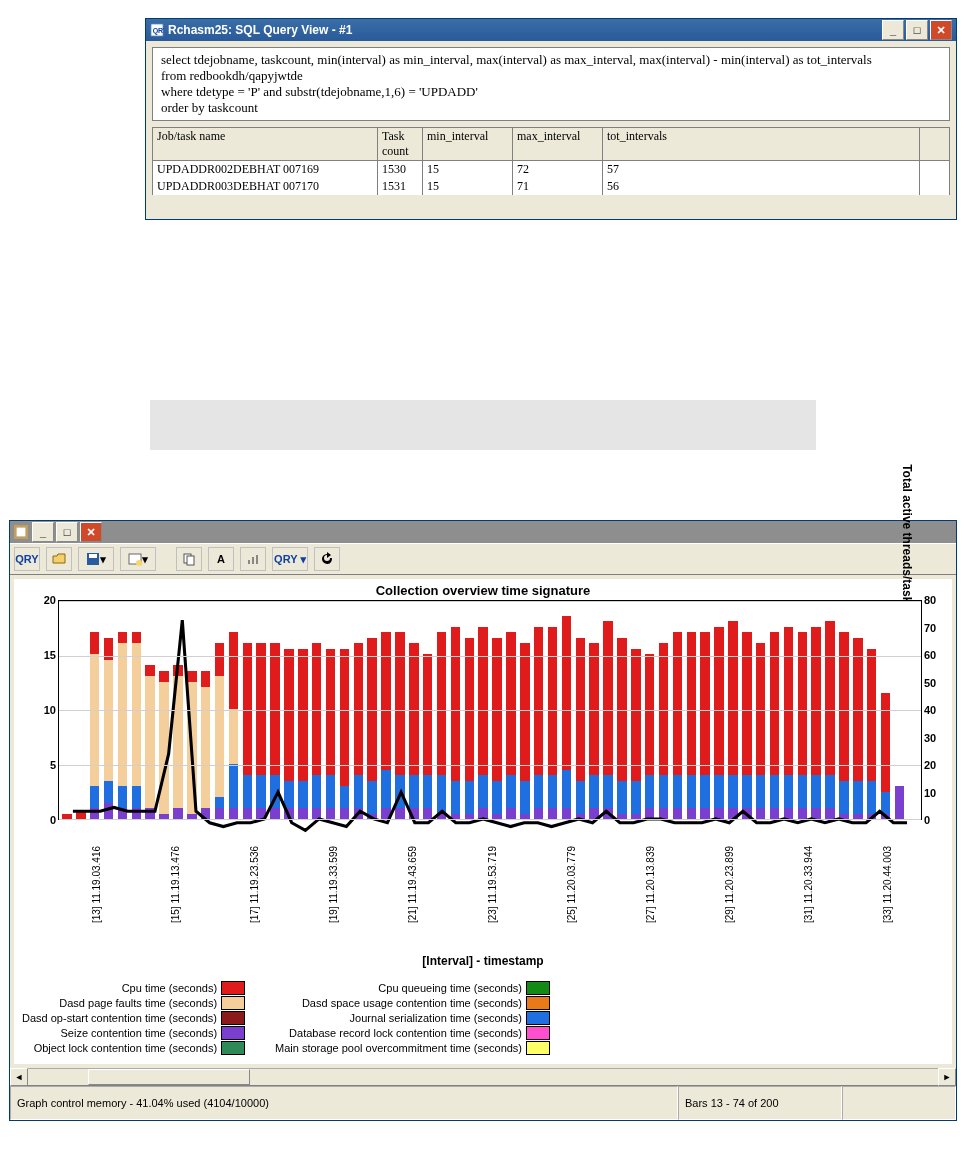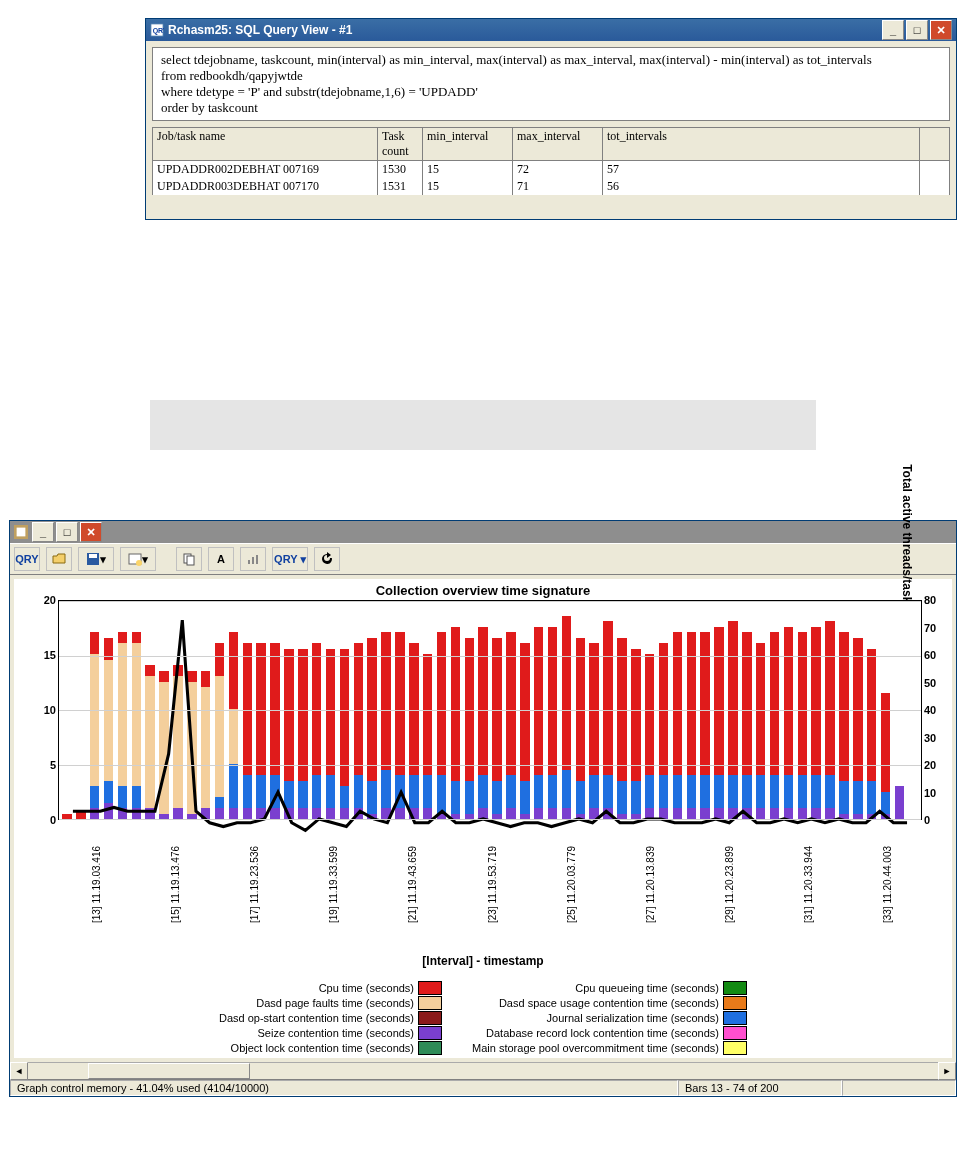--- a/index.html
+++ b/index.html
@@ -45,30 +45,30 @@
   .y2-axis { position:absolute; right:-30px; top:0; bottom:0; width:30px;}
   .y2-axis span{left:2px; right:auto;}
   .y-label, .y2-label { position:absolute; transform:rotate(-90deg); transform-origin:left top; font-size:12px; font-weight:bold;}
   .y-label{ left:12px; top:180px;}
   .y2-label{ transform:rotate(90deg); right:8px; top:10px; transform-origin:right top;}
   .x-ticks{ display:flex; margin:0 26px 0 40px; gap:2px;}
   .x-ticks div{ flex:1; text-align:center;}
   .x-ticks span{ display:inline-block; transform:rotate(-90deg); transform-origin:50% 50%; font-size:10px; white-space:nowrap; position:relative; top:58px;}
   .x-ticks-wrap{ height:130px; overflow:hidden; position:relative;}
   .x-label{ text-align:center; font-weight:bold; font-size:12px; margin-top:4px;}
-  .legend { display:flex; gap:30px; justify-content:center; padding:12px 4px 2px;}
+  .legend { display:flex; gap:30px; padding:12px 4px 8px;}
   .legend-col{ }
   .legend-row{ display:flex; align-items:center; gap:4px; font-size:11px; margin:1px 0; justify-content:flex-end;}
   .legend-right .legend-row{justify-content:flex-end;}
   .swatch{ width:22px; height:12px; border:1px solid #000;}
   .scrollbar{ background:#ece9d8; height:16px; border-top:1px solid #aaa; display:flex; align-items:center;}
   .scroll-btn{width:16px;height:16px;background:#ece9d8;border:1px solid #fff;border-right-color:#888;border-bottom-color:#888;display:flex;align-items:center;justify-content:center;font-size:9px;}
   .scroll-thumb{height:14px;width:160px;background:#ece9d8;border:1px solid #fff;border-right-color:#888;border-bottom-color:#888;margin-left:60px;}
   .statusbar{ background:#ece9d8; border-top:1px solid #808080; display:flex; font-size:11px;}
-  .status-cell{ border:1px inset #fff; padding:1px 6px; flex:1;}
+  .status-cell{ border:1px inset #fff; padding:10px 6px; flex:1;}
   .status-cell.small{flex:0 0 auto; min-width:150px;}
 </style>
 </head>
 <body>
 
 <div class="window" style="margin:18px 10px 0 145px; width:810px;">
   <div class="titlebar">
     <span class="titlebar-icon">
       <svg viewBox="0 0 16 16">
           <rect x="1" y="1" width="14" height="14" fill="#fff" stroke="#3a6ea5"></rect>

